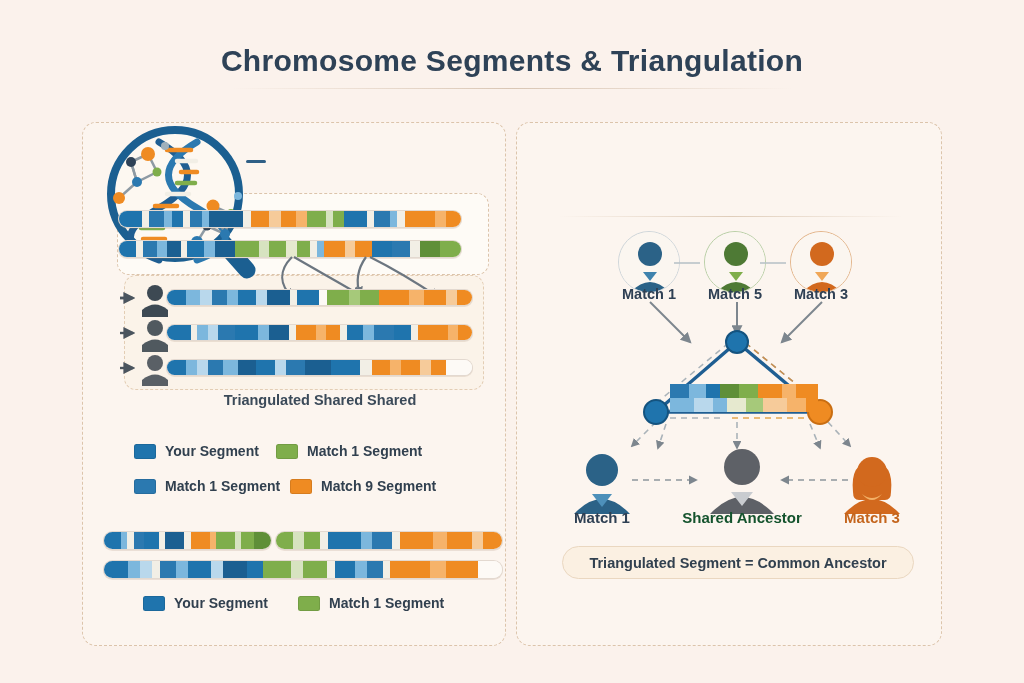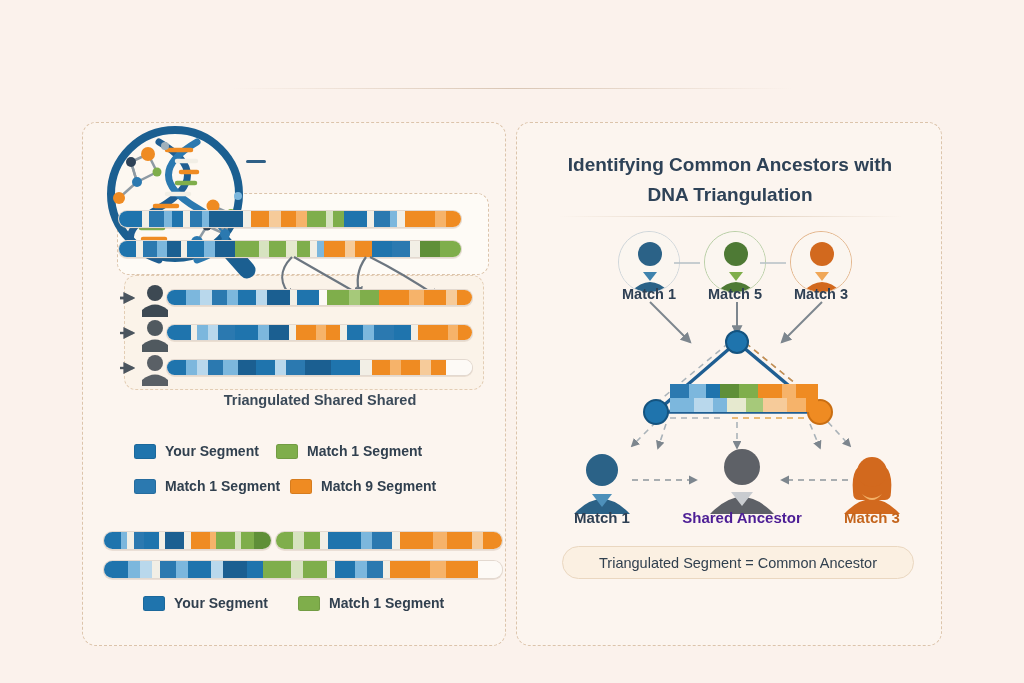--- a/index.html
+++ b/index.html
@@ -107,30 +107,31 @@
   .figure-label {
     position: absolute; width: 150px; text-align: center;
     font-size: 15px; font-weight: bold;
   }
 
   
   .pill {
     position: absolute; left: 562px; top: 546px; width: 352px; height: 33px;
     background: #fbf0e2; border: 1px solid #ead7c0; border-radius: 999px;
     display: flex; align-items: center; justify-content: center;
-    font-size: 14.5px; font-weight: normal; color: #31404f;
+    font-size: 14.5px; font-weight: bold; color: #31404f;
   }
 
   svg { display: block; overflow: visible; }
 </style>
 </head>
 <body>
 
 <div id="stage">
 
+  <div class="title">Chromosome Segments &amp; Triangulation</div>
   <div class="title-rule"></div>
 
   <div class="panel" id="panel-left"></div>
   <div class="inner-box" id="browser-box"></div>
   <div class="inner-box" id="tri-box"></div>
 
   <div id="magnifier">
     <svg width="162" height="162" viewBox="0 0 162 162">
 
       <line x1="116" y1="116" x2="146" y2="150" stroke="#1b5f91" stroke-width="17" stroke-linecap="round"></line>
@@ -420,24 +421,20 @@
     <span class="sw" style="background: rgb(31, 116, 173);"></span>
     <span class="lg-label">Your Segment</span>
   </div>
   <div class="legend" style="left:298px; top:595px;">
     <span class="sw" style="background: rgb(127, 174, 75);"></span>
     <span class="lg-label">Match 1 Segment</span>
   </div>
 
   <div class="panel" id="panel-right"></div>
 
-  <div class="rheading">
-    <div>Identifying Common Ancestors with</div>
-    <div>DNA Triangulation</div>
-  </div>
   <div class="rheading-rule"></div>
 
   <div class="avatar-circle" style="left:618px; top:231px; border:1.6px solid #cfd6da;">
     <svg width="62" height="62" viewBox="0 0 62 62">
       <circle cx="31" cy="31" r="31" fill="#fbf6f0"></circle>
       <circle cx="31" cy="22" r="12" fill="#2b6287"></circle>
       <path d="M10 62 q21 -24 42 0 z" fill="#2b6287"></path>
       <path d="M24 40 l7 9 l7 -9 z" fill="#3e82ad"></path>
     </svg>
   </div>
@@ -552,17 +549,17 @@
     <defs>
       <marker id="ga2" viewBox="0 0 10 10" refX="8" refY="5" markerWidth="5.5" markerHeight="5.5" orient="auto">
         <path d="M0 0 L10 5 L0 10 z" fill="#7d868e"></path>
       </marker>
     </defs>
     <line x1="2" y1="10" x2="66" y2="10" stroke="#8d969d" stroke-width="1.7" stroke-dasharray="6 5" marker-end="url(#ga2)"></line>
     <line x1="218" y1="10" x2="152" y2="10" stroke="#8d969d" stroke-width="1.7" stroke-dasharray="6 5" marker-end="url(#ga2)"></line>
   </svg>
 
   <div class="figure-label" style="left:527px; top:509px; color:#2f4054;">Match 1</div>
-  <div class="figure-label" style="left:667px; top:509px; color:#4c1d95;">Shared Ancestor</div>
+  <div class="figure-label" style="left:667px; top:509px; color:#14532d;">Shared Ancestor</div>
   <div class="figure-label" style="left:797px; top:509px; color:#c4651d;">Match 3</div>
 
   <div class="pill">Triangulated Segment = Common Ancestor</div>
 </div>
 
 </body></html>

